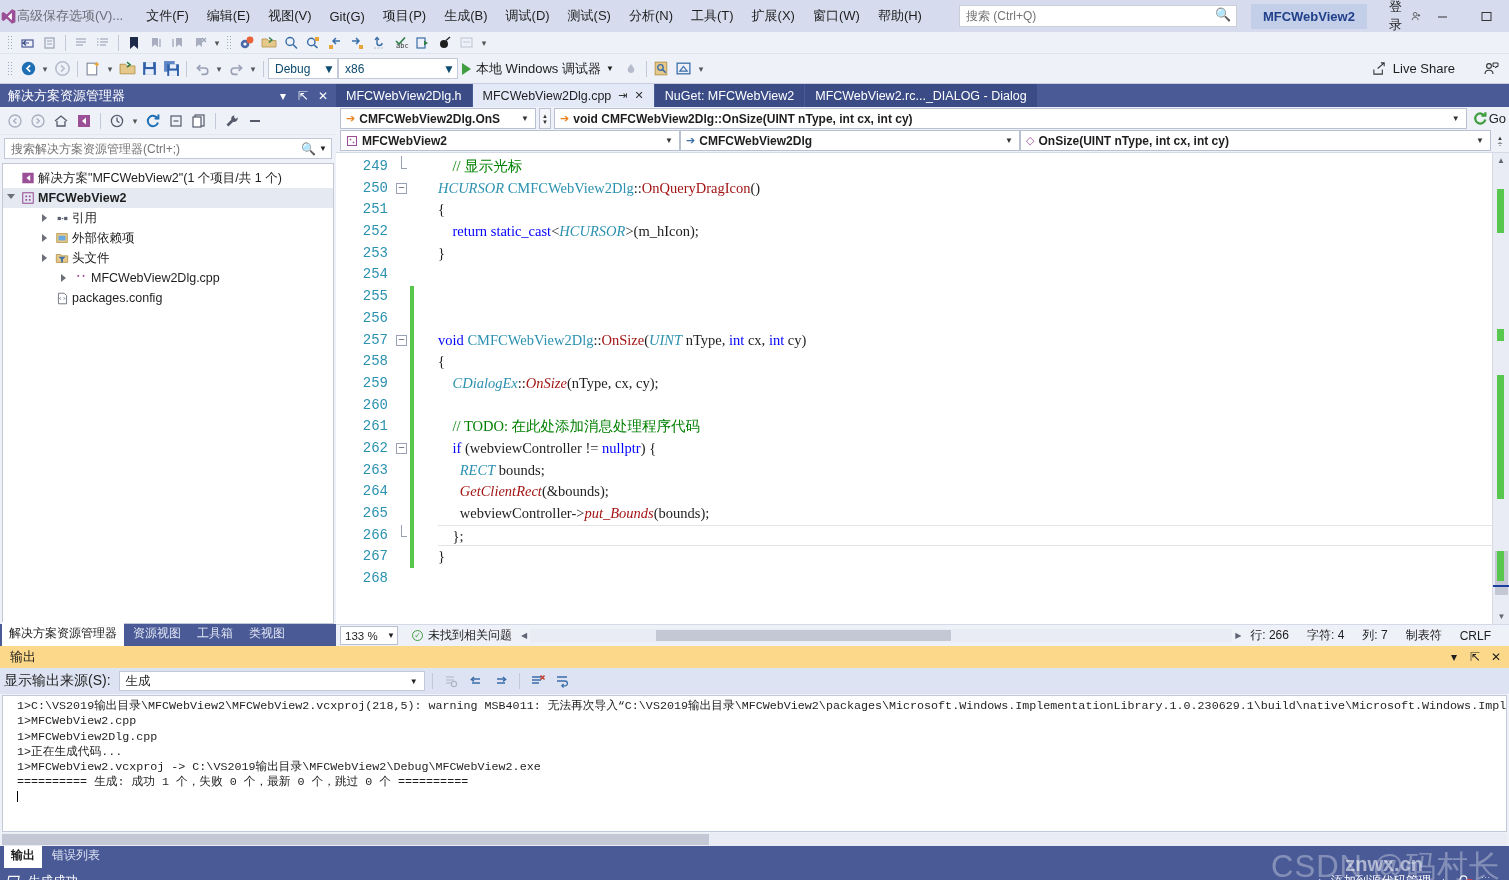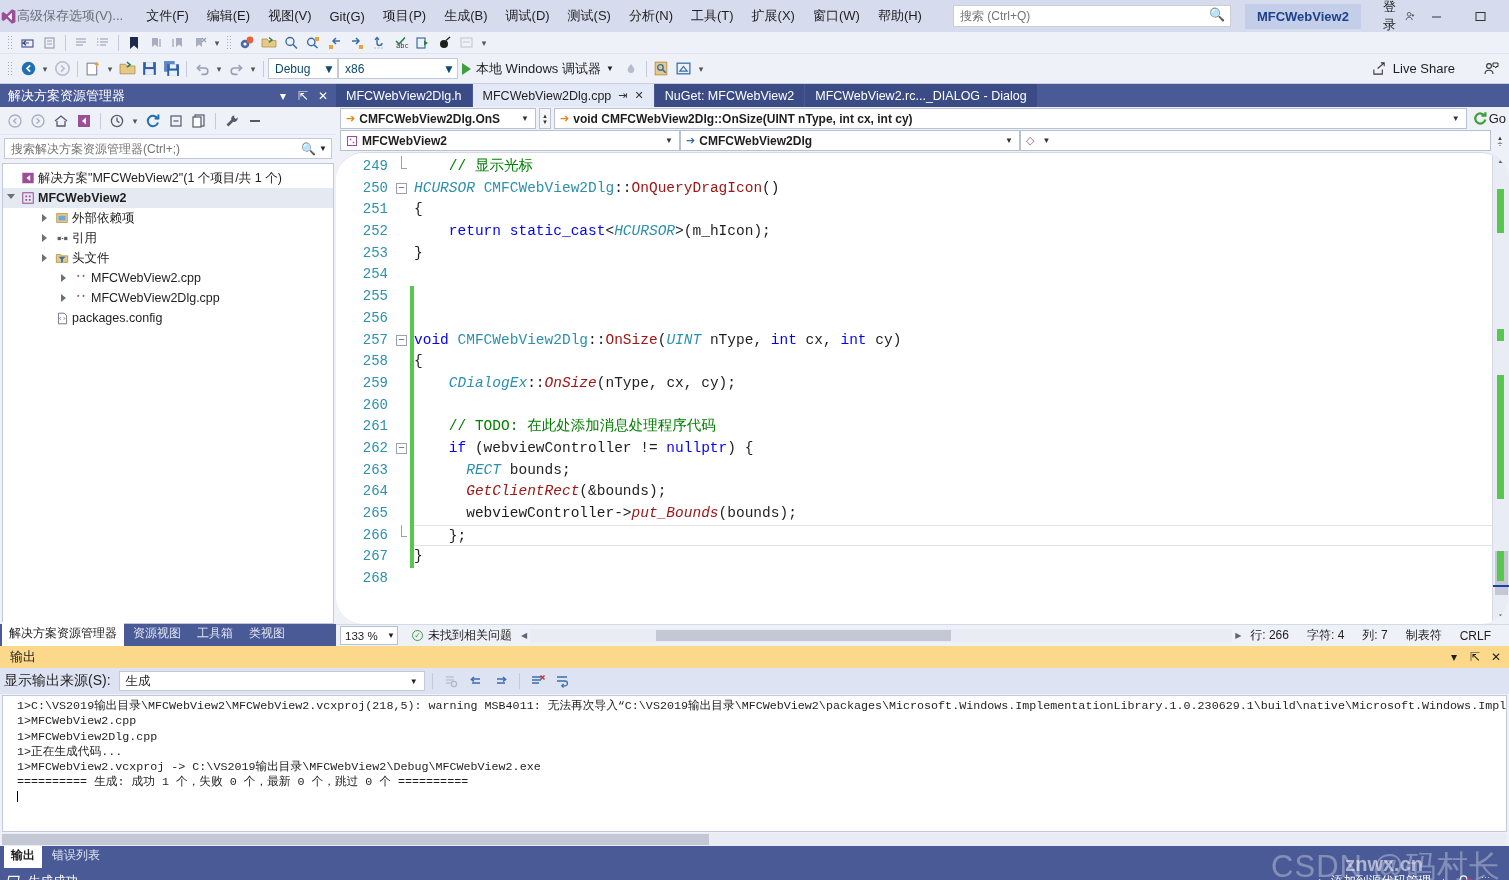--- a/index.html
+++ b/index.html
@@ -15,21 +15,21 @@
   #titlebar {
     height:32px; background:#d6dced; display:flex; align-items:center;
     border-bottom:0px solid #c4cbe0;
   }
   #vs-logo { width:30px; display:flex; justify-content:center; align-items:center; }
   #vs-logo svg { display:block; }
   #advanced-save { color:#6b6f7a; font-size:13px; margin-right:14px; white-space:nowrap;}
   .menu-item {
     font-size:13px; padding:4px 9px; color:#1e1e1e; white-space:nowrap; cursor:default;
   }
-  #search-wrap { margin-left:22px; position:relative; }
+  #search-wrap { margin-left:28px; position:relative; }
   #search-box {
     width:278px; height:22px; background:#fff; border:1px solid #ccced6;
     font-size:12px; color:#6e7079; padding:2px 24px 2px 6px; line-height:18px;
     font-family:"Liberation Sans", sans-serif;
   }
   #search-icon { position:absolute; right:5px; top:2px; color:#444; font-size:13px; }
   #proj-chip {
     margin-left:14px; background:#c3cee8; color:#20408a; font-weight:bold;
     font-size:13px; padding:5px 12px; white-space:nowrap;
   }
@@ -119,29 +119,29 @@
   .navsel {
     height:21px; background:#fff; border:1px solid #b9c0d2; display:flex; align-items:center;
     padding:0 2px 0 5px; font-size:12px; gap:4px; min-width:0;
   }
   .navsel .lbl { flex:1; white-space:nowrap; overflow:hidden; text-overflow:ellipsis;font-weight:bold; }
   .navsel .carat { font-size:8px; color:#333; padding:0 4px; }
   .spin { width:12px; display:flex; flex-direction:column; align-items:center; justify-content:center;
           border:1px solid #b9c0d2; height:21px; background:#f4f6fb; }
   .spin i { font-size:6px; line-height:6px; font-style:normal; color:#333;}
   #gobtn { display:flex; align-items:center; gap:1px; padding:0 3px; font-size:13px; }
-  #code-area { flex:1; display:flex; background:#fff; position:relative; border-top:1px solid #d4d9e6; min-height:0; overflow:hidden;border-radius:28px;}
+  #code-area { flex:1; display:flex; background:#fff; position:relative; border-top:1px solid #d4d9e6; min-height:0; overflow:hidden;}
   #gutter { width:58px; background:#fff; text-align:right; padding-top:3px; }
   .ln { height:21.7px; line-height:21.7px; color:#2b91af; font-size:14px;
         font-family:"Liberation Mono", monospace; padding-right:6px; }
   #foldcol { width:16px; background:#fff; padding-top:3px; position:relative;}
   #changebar { width:4px; background:#fff; padding-top:3px; }
   #codetext {
-    flex:1; padding-top:3px; font-family:Liberation Mono, monospace; font-size:14.5px;
-    white-space:pre; overflow:hidden; position:relative;
+    flex:1; padding-top:3px; font-family:Liberation Serif, serif; font-size:14.5px;
+    white-space:pre; overflow:hidden; position:relative;padding-left:24px;
   }
   .cl { height:21.7px; line-height:21.7px; }
   .k { color:#0000ff; }          
   .t { color:#2b91af; }          
   .ty-i { color:#2b91af; font-style:italic; }
   .f { color:#a31515; }          
   .f-i { color:#a31515; font-style:italic; }
   .cm { color:#008000; }         
   .p { color:#1e1e1e; }
   #vscroll { width:17px; background:#e9ecf4; position:relative; border-left:1px solid #d4d9e6;}
@@ -610,39 +610,39 @@
             </svg>
         </div>
         <span>MFCWebView2</span>
       </div>
       <div id="tree-children">
           <div class="tn">
             <div class="tw" style="margin-left: 34px;">
               <span class="arrow"></span>
             </div>
             <div class="tico">
-              <svg width="14" height="14" viewBox="0 0 16 16">
-                <rect x="2" y="3" width="12" height="10" fill="#e6c98a" stroke="#b08f45" stroke-width=".9"></rect>
-                <rect x="4" y="5.4" width="8" height="5.4" fill="#6aa9e0"></rect>
-              </svg>
-            </div>
-            <span>外部依赖项</span>
-          </div>
-          <div class="tn">
-            <div class="tw" style="margin-left: 34px;">
-              <span class="arrow"></span>
-            </div>
-            <div class="tico">
               <svg width="13" height="13" viewBox="0 0 16 16">
                 <rect x="2" y="6" width="4" height="4" fill="#5a5f70"></rect>
                 <path d="M7 8h2" stroke="#5a5f70" stroke-width="1.4"></path>
                 <rect x="10" y="6" width="4" height="4" fill="#5a5f70"></rect>
               </svg>
             </div>
             <span>引用</span>
+          </div>
+          <div class="tn">
+            <div class="tw" style="margin-left: 34px;">
+              <span class="arrow"></span>
+            </div>
+            <div class="tico">
+              <svg width="14" height="14" viewBox="0 0 16 16">
+                <rect x="2" y="3" width="12" height="10" fill="#e6c98a" stroke="#b08f45" stroke-width=".9"></rect>
+                <rect x="4" y="5.4" width="8" height="5.4" fill="#6aa9e0"></rect>
+              </svg>
+            </div>
+            <span>外部依赖项</span>
           </div>
           <div class="tn">
             <div class="tw" style="margin-left: 34px;">
               <span class="arrow"></span>
             </div>
             <div class="tico">
               <svg width="14" height="14" viewBox="0 0 16 16">
                 <path d="M1.5 13V4h5l1.3 1.5H14.5V13z" fill="#e6c98a" stroke="#b08f45" stroke-width=".9"></path>
                 <path d="M4 6.5h8l-3 3v3l-2 1v-4z" fill="#3a6ea8"></path>
               </svg>
@@ -652,32 +652,20 @@
           <div class="tn">
             <div class="tw" style="margin-left: 53px;">
               <span class="arrow"></span>
             </div>
             <div class="tico">
               <svg width="13" height="13" viewBox="0 0 16 16">
                 <path d="M4 3.6v2.2M2.9 4.7h2.2M3.1 3.9l1.8 1.6M4.9 3.9 3.1 5.5" stroke="#9b4f96" stroke-width="1.5"></path>
                 <path d="M10.5 3.6v2.2M9.4 4.7h2.2M9.6 3.9l1.8 1.6M11.4 3.9 9.6 5.5" stroke="#9b4f96" stroke-width="1.5"></path>
               </svg>
             </div>
-            <span>MFCWebView2.cpp</span>
-          </div>
-          <div class="tn">
-            <div class="tw" style="margin-left: 53px;">
-              <span class="arrow"></span>
-            </div>
-            <div class="tico">
-              <svg width="13" height="13" viewBox="0 0 16 16">
-                <path d="M4 3.6v2.2M2.9 4.7h2.2M3.1 3.9l1.8 1.6M4.9 3.9 3.1 5.5" stroke="#9b4f96" stroke-width="1.5"></path>
-                <path d="M10.5 3.6v2.2M9.4 4.7h2.2M9.6 3.9l1.8 1.6M11.4 3.9 9.6 5.5" stroke="#9b4f96" stroke-width="1.5"></path>
-              </svg>
-            </div>
             <span>MFCWebView2Dlg.cpp</span>
           </div>
           <div class="tn">
             <div class="tw" style="margin-left: 34px;"></div>
             <div class="tico">
               <svg width="13" height="13" viewBox="0 0 16 16">
                 <path d="M3 1.5h7l3 3V14.5H3z" fill="#fff" stroke="#5a5f70" stroke-width="1"></path>
                 <path d="M6 6.5 4.5 8 6 9.5M9.5 6.5 11 8 9.5 9.5" fill="none" stroke="#5a5f70" stroke-width="1"></path>
               </svg>
             </div>
@@ -745,20 +733,21 @@
         <span class="lbl">MFCWebView2</span>
         <span class="carat">▼</span>
       </div>
       <div class="navsel" style="width:340px">
         <span style="color:#3a6ea8;font-size:11px">➔</span>
         <span class="lbl">CMFCWebView2Dlg</span>
         <span class="carat">▼</span>
       </div>
       <div class="navsel" style="flex:1">
         <span style="color:#9b4f96;font-size:11px">◇</span>
+        <span class="lbl">OnSize(UINT nType, int cx, int cy)</span>
         <span class="carat">▼</span>
       </div>
       <div class="spin" style="border:0;background:transparent;width:18px">
           <i>▲</i>
           <i style="font-size:9px">÷</i>
         </div>
     </div>
 
     <div id="code-area">
       <div id="gutter">

